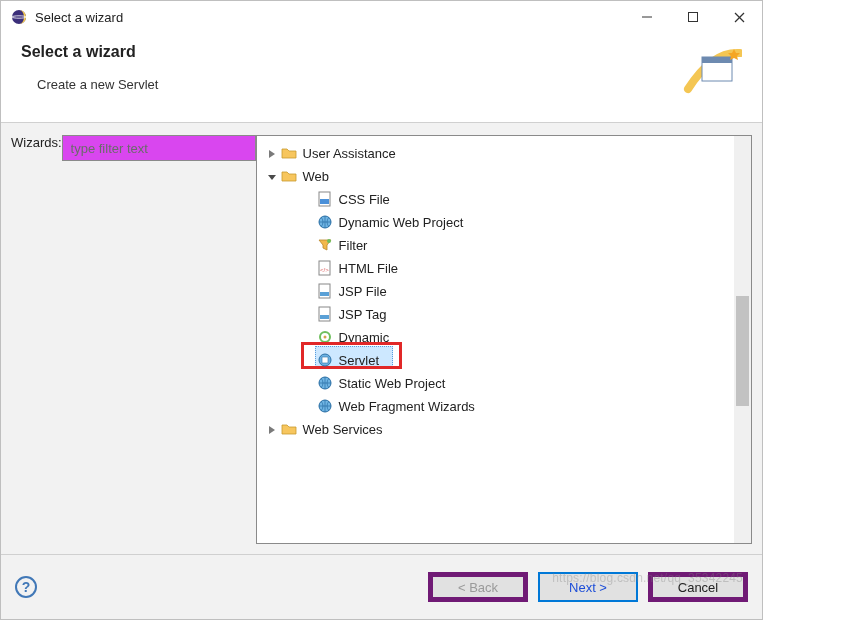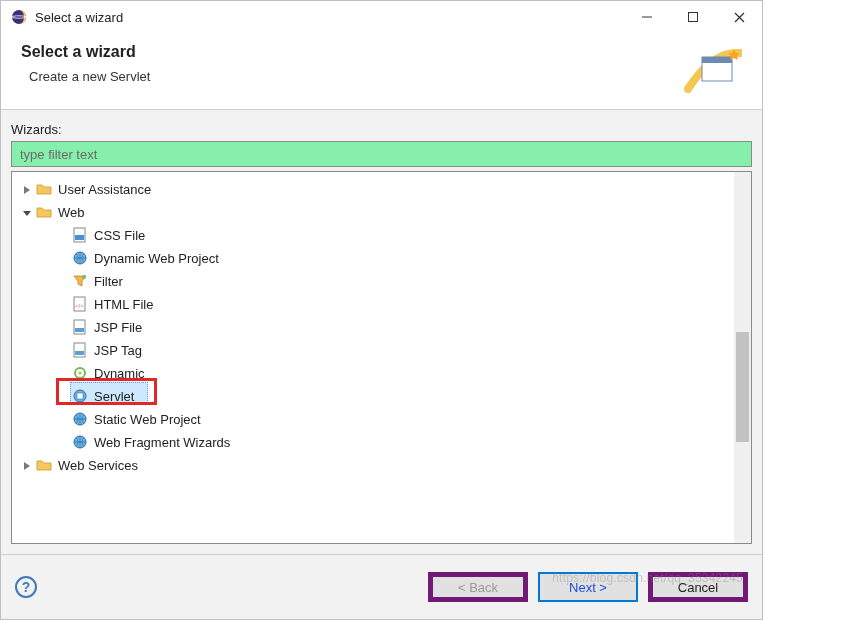--- a/index.html
+++ b/index.html
@@ -56,46 +56,46 @@
     align-items: flex-start;
     background: #fff;
   }
   .header-text { flex: 1; }
   .header-text h1 {
     margin: 0 0 6px 0;
     font-size: 16px;
     font-weight: 600;
   }
   .header-text p {
-    margin: 8px;
+    margin: 16px;
     font-size: 13px;
     color: #333;
   }
   .banner-icon {
     width: 60px; height: 52px;
     flex: 0 0 auto;
   }
   
   .body {
     flex: 1;
     background: #f2f2f2;
     padding: 12px 10px 10px 10px;
     display: flex;
-    flex-direction: column;
+    flex-direction: row;
     border-bottom: 1px solid #d0d0d0;
     min-height: 0;
   }
   .label {
     font-size: 13px;
     margin-bottom: 4px;
   }
   .filter-input {
     height: 26px;
     border: 1px solid #8a8a8a;
-    background: #86efac;
+    background: #d946ef;
     padding: 0 8px;
     font-size: 13px;
     color: #333;
     outline: none;
     margin-bottom: 4px;
   }
   .filter-input::placeholder { color: #6b6b6b; }
   .tree-wrap {
     flex: 1;
     border: 1px solid #8a8a8a;

